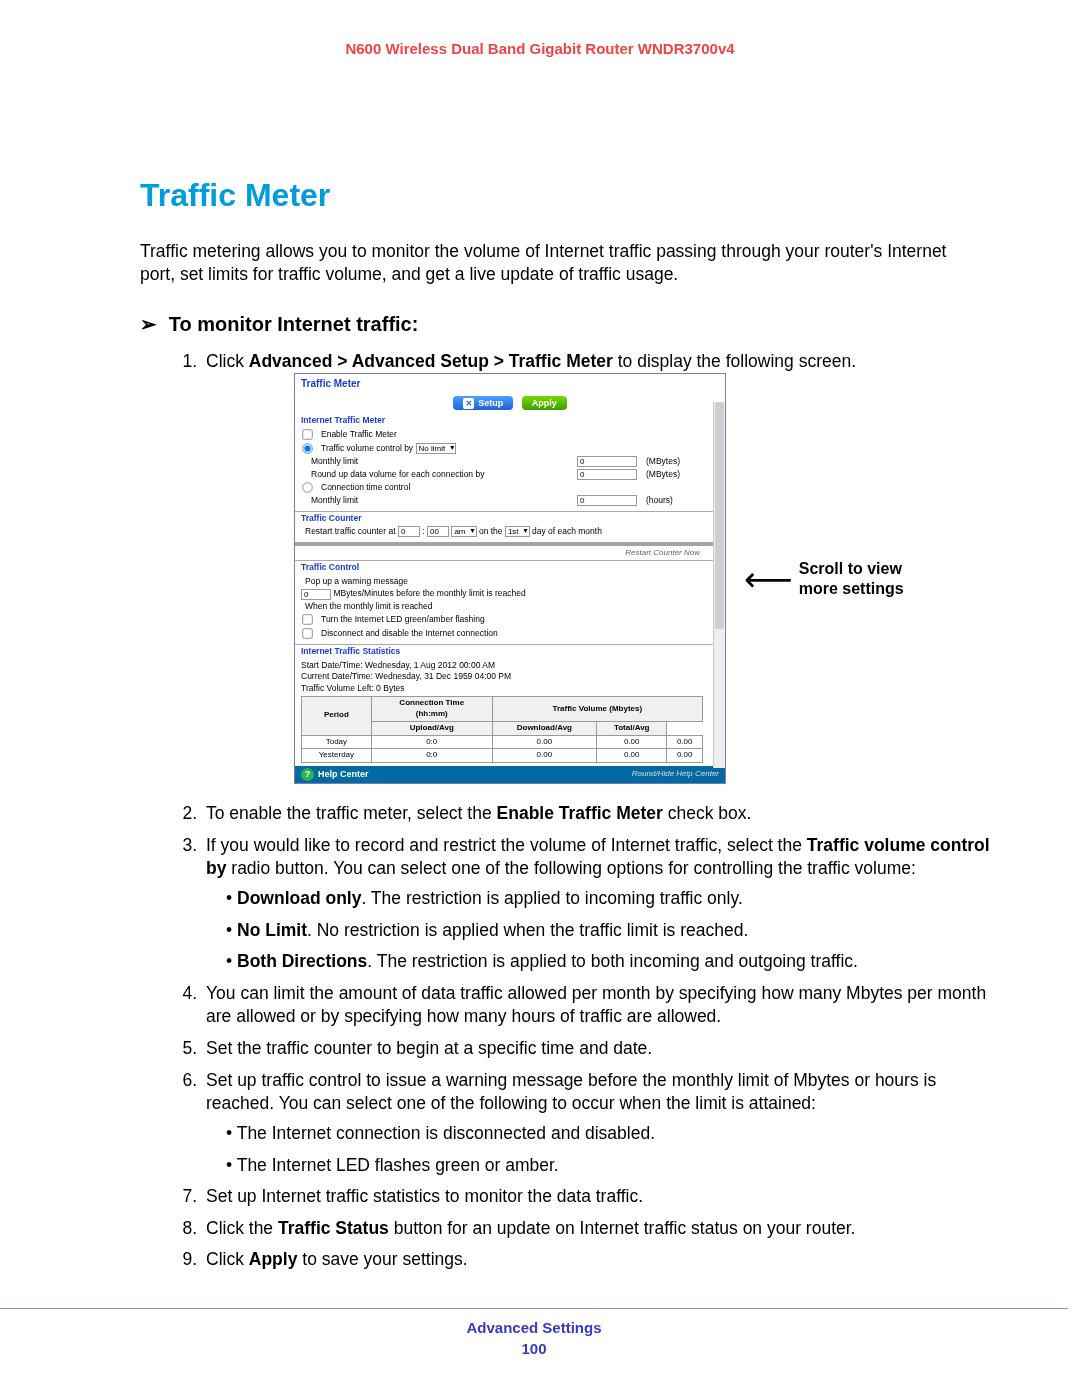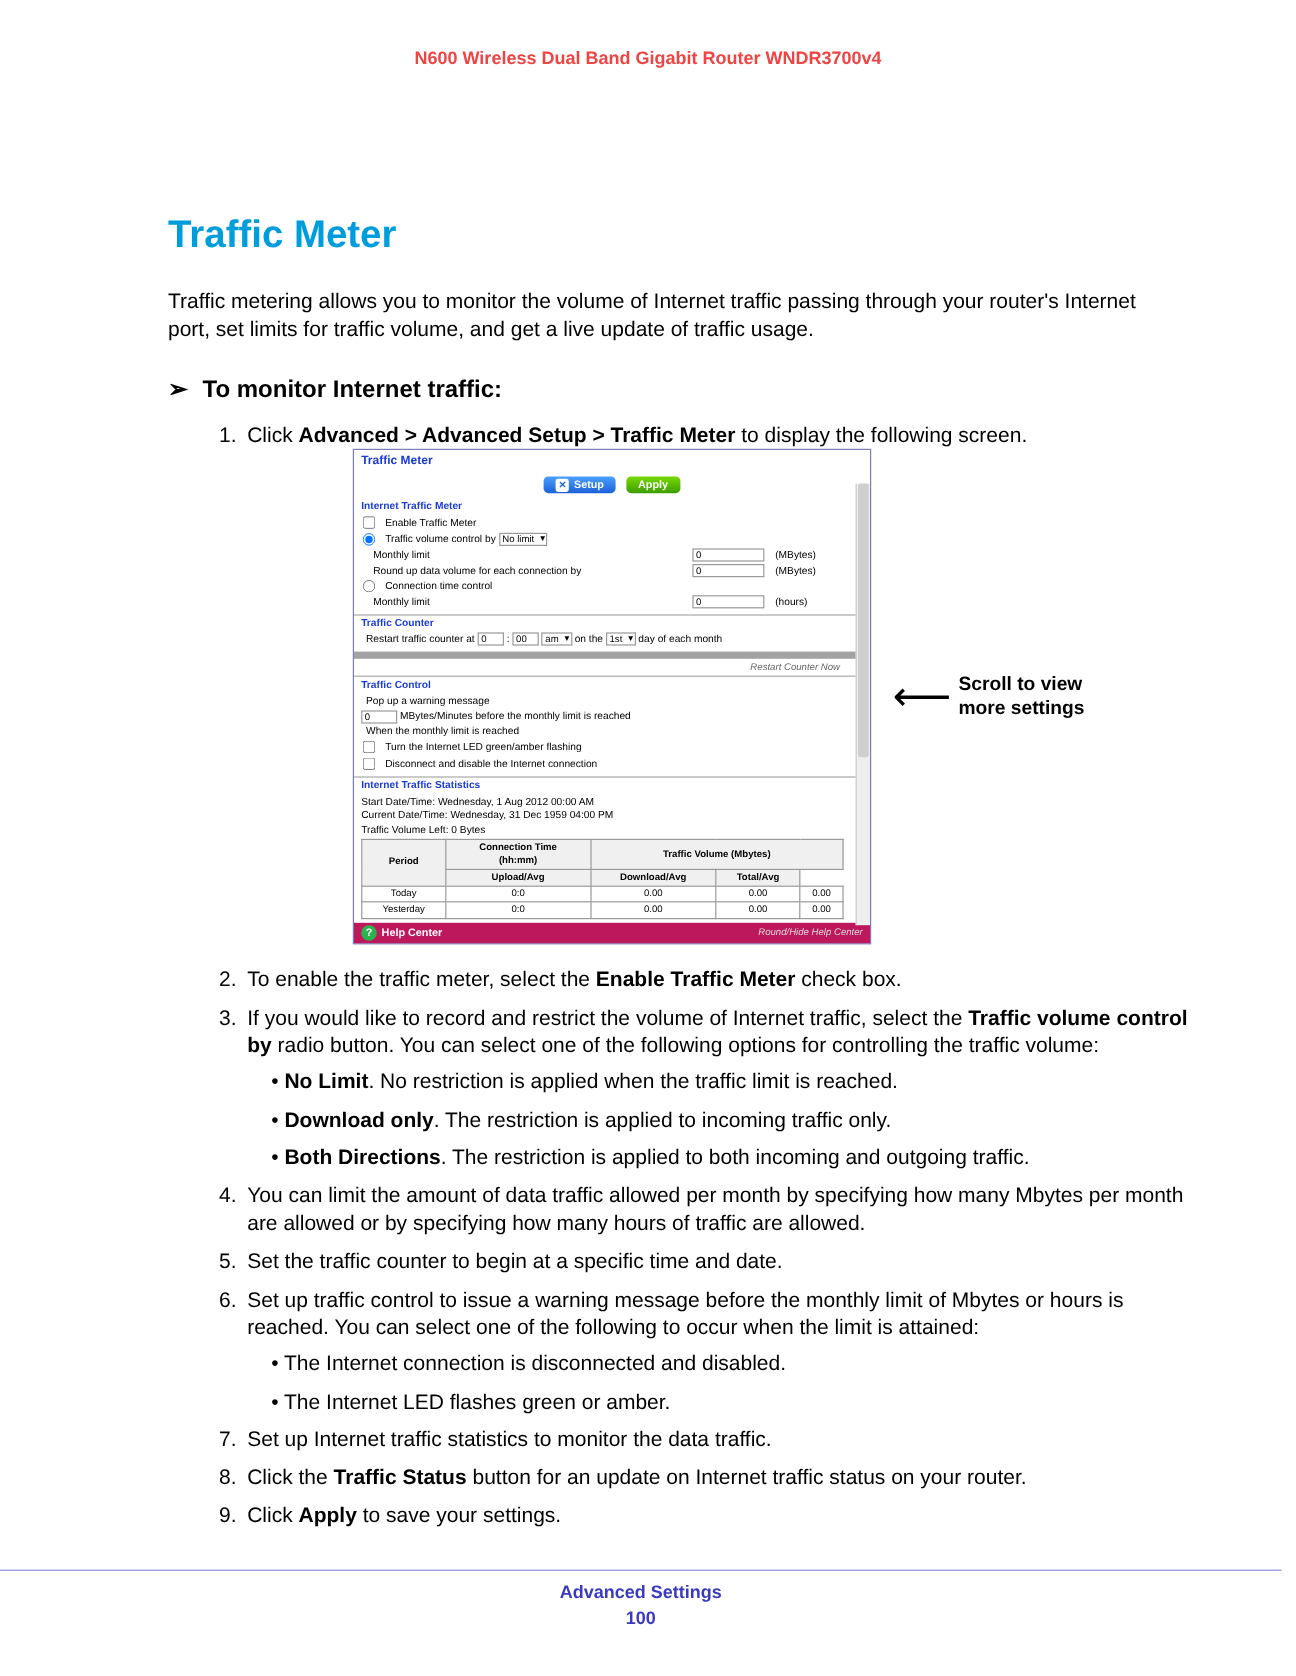--- a/index.html
+++ b/index.html
@@ -104,26 +104,26 @@
   .shot-input {
     border:1px solid #999; background:#fff; height:11px; font-size:8px;
     padding:0 2px; display:inline-block;
   }
   .shot-input.w60{width:60px;} .shot-input.w30{width:30px;} .shot-input.w22{width:22px;}
   .shot-sel { border:1px solid #999; height:11px; font-size:8px; padding:0 10px 0 2px; background:#fff; display:inline-block; position:relative; }
   .shot-sel::after{content:"▾"; position:absolute; right:1px; top:-1px; font-size:8px;}
   .shot input[type=checkbox],.shot input[type=radio]{ transform:scale(0.8); margin-right:3px; vertical-align:middle;}
   .shot .mid-col { position:absolute; left:276px; }
   .shot .unit { position:absolute; left:345px; }
-  .shot-restart { text-align:right; padding:2px 25px; font-size:8px; color:#666; font-style:italic; border-top:6px solid #a3a3a3;}
+  .shot-restart { text-align:right; padding:2px 25px; font-size:8px; color:#666; font-style:italic; border-top:4px solid #a3a3a3;}
   .shot-table { width:100%; border-collapse:collapse; font-size:8px; margin-top:2px;}
   .shot-table th,.shot-table td{ border:1px solid #999; padding:1px 2px; text-align:center;}
   .shot-table th{ background:#f0f0f0; font-weight:bold;}
   .shot-help {
-    background:#be185d; color:#fff; display:flex; align-items:center;
+    background:#0369a1; color:#fff; display:flex; align-items:center;
     justify-content:space-between; padding:2px 6px; font-size:9px;
   }
   .shot-help .q{ display:inline-block; width:13px; height:13px; border-radius:50%; background:#2bb34f; color:#fff; text-align:center; line-height:13px; font-weight:bold; margin-right:4px;}
   .shot-help .sh{ font-style:italic; color:#ddd; font-size:8px;}
   .shot-scroll { position:absolute; right:0; top:28px; bottom:15px; width:12px; background:#eee; border-left:1px solid #ccc;}
   .shot-scroll .thumb{ position:absolute; left:1px; right:1px; top:0; height:62%; background:#cfcfcf; border-radius:2px;}
 
   .annot { margin-left:18px; display:flex; align-items:center; }
   .annot-arrow { font-size:34px; line-height:0; margin-right:6px; }
   .annot-text { font-weight:bold; font-size:16px; line-height:1.2; }
@@ -272,22 +272,22 @@
           <span class="annot-text"><span>Scroll to view</span><br><span>more settings</span></span>
         </div>
       </div>
     </li>
 
     <li><span>To enable the traffic meter, select the </span><b>Enable Traffic Meter</b><span> check box.</span></li>
 
     <li>
       <span>If you would like to record and restrict the volume of Internet traffic, select the </span><b>Traffic volume control by</b><span> radio button. You can select one of the following options for controlling the traffic volume:</span>
       <ul class="bullets">
+        <li><b>Download only</b><span>. The restriction is applied to incoming traffic only.</span></li>
         <li><b>No Limit</b><span>. No restriction is applied when the traffic limit is reached.</span></li>
-        <li><b>Download only</b><span>. The restriction is applied to incoming traffic only.</span></li>
         <li><b>Both Directions</b><span>. The restriction is applied to both incoming and outgoing traffic.</span></li>
       </ul>
     </li>
 
     <li>You can limit the amount of data traffic allowed per month by specifying how many Mbytes per month are allowed or by specifying how many hours of traffic are allowed.</li>
     <li>Set the traffic counter to begin at a specific time and date.</li>
     <li>
       <span>Set up traffic control to issue a warning message before the monthly limit of Mbytes or hours is reached. You can select one of the following to occur when the limit is attained:</span>
       <ul class="bullets">
         <li>The Internet connection is disconnected and disabled.</li>

